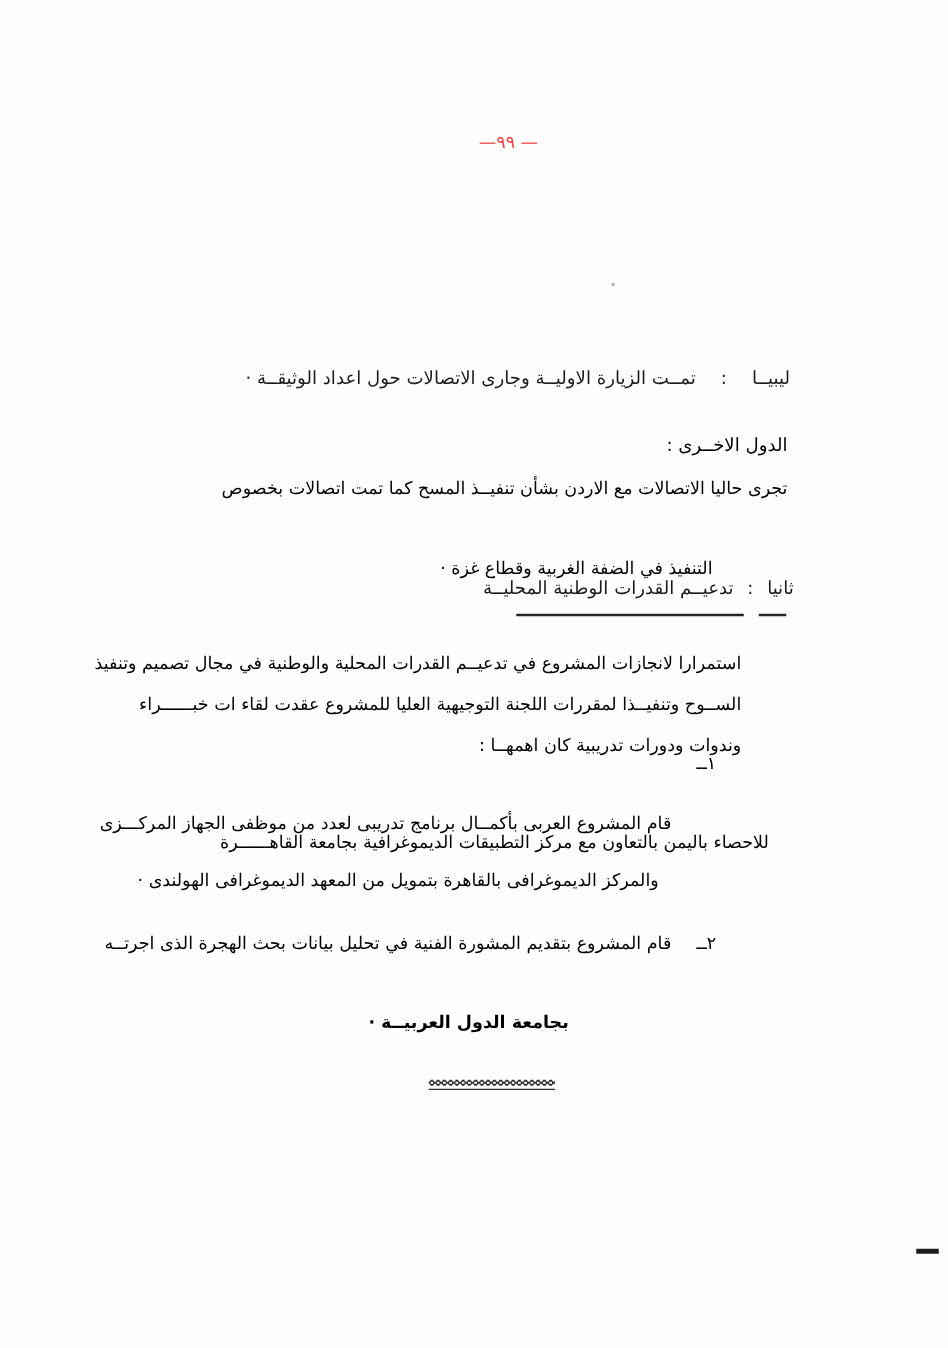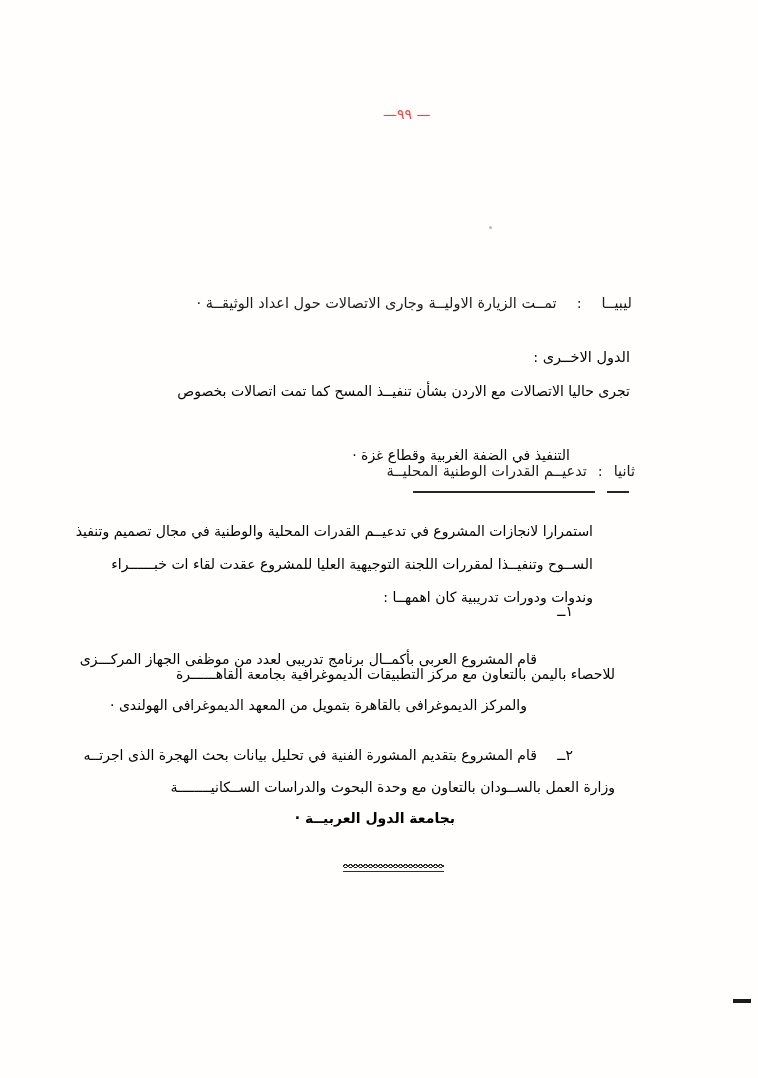--- a/index.html
+++ b/index.html
@@ -99,20 +99,19 @@
   <div class="txt" style="top:554px; right:165px;">الســوح وتنفيــذا لمقررات اللجنة التوجيهية العليا للمشروع عقدت لقاء ات خبــــــراء</div>
   <div class="txt" style="top:587px; right:165px;">وندوات ودورات تدريبية كان اهمهــا :</div>
 
   <div class="txt" style="top:601px; right:185px;">١ــ</div>
   <div class="txt" style="top:633px; right:221px;margin-top:16px;">قام المشروع العربى بأكمــال برنامج تدريبى لعدد من موظفى الجهاز المركـــزى</div>
   <div class="txt" style="top:664px; right:143px;">للاحصاء باليمن بالتعاون مع مركز التطبيقات الديموغرافية بجامعة القاهــــــرة</div>
   <div class="txt" style="top:695px; right:231px;">والمركز الديموغرافى بالقاهرة بتمويل من المعهد الديموغرافى الهولندى ·</div>
 
   <div class="txt" style="top:745px; right:185px;">٢ــ</div>
   <div class="txt" style="top:745px; right:221px;">قام المشروع بتقديم المشورة الفنية في تحليل بيانات بحث الهجرة الذى اجرتــه</div>
-  <div class="txt" style="top:777px; right:143px;">وزارة العمل بالســودان بالتعاون مع وحدة البحوث والدراسات الســكانيــــــــة</div>
   <div class="txt" style="top:808px; right:303px;font-weight:bold;">بجامعة الدول العربيــة ·</div>
 
   <div class="squiggle" style="top:863px; left:343px;"></div>
 
   <div class="artifact" style="top:999px; left:733px; width:18px; height:4px;"></div>
 
 </div>
 
 </body></html>

